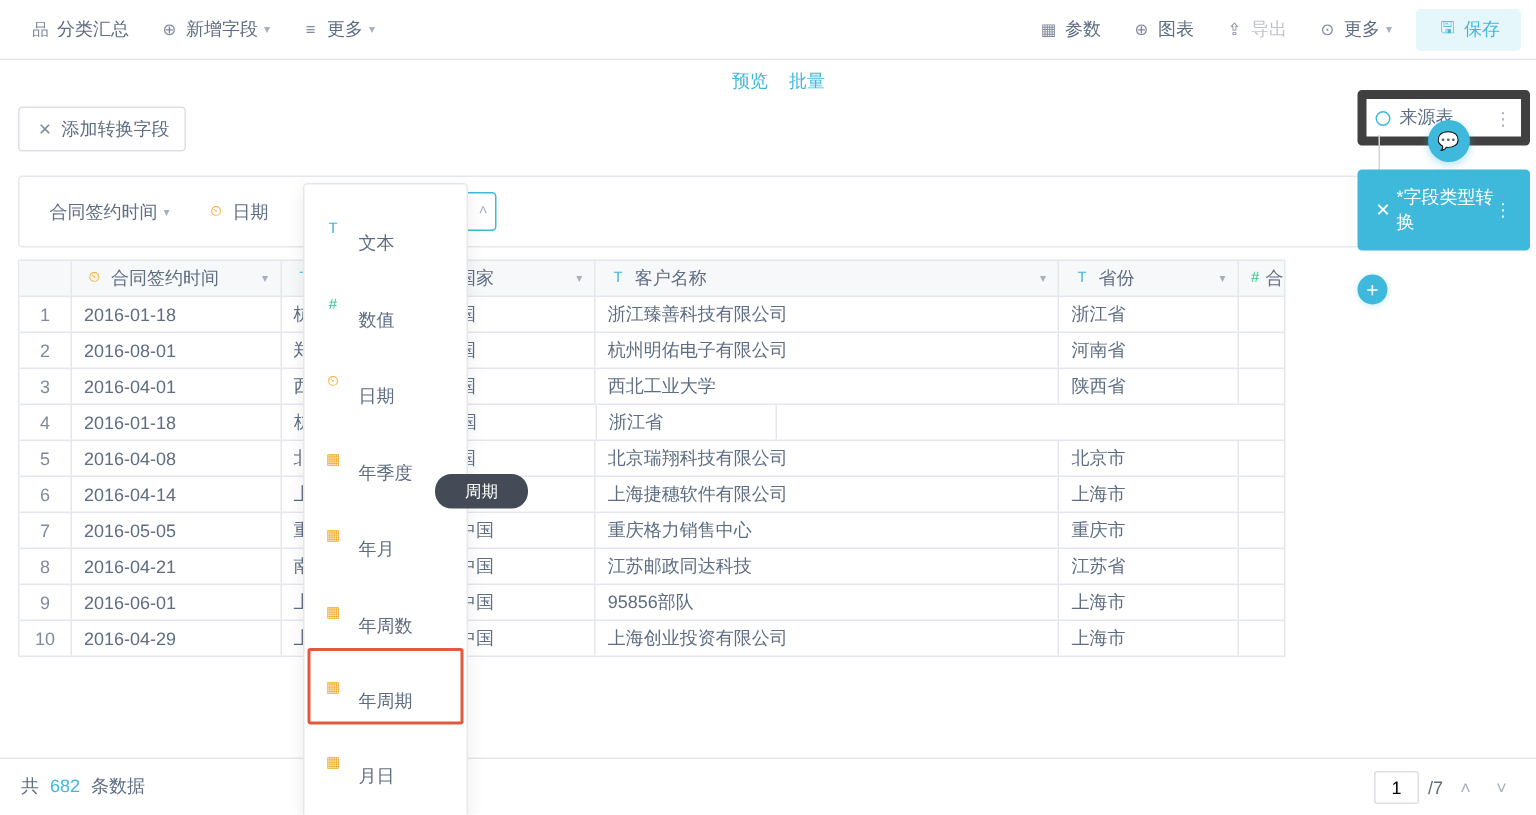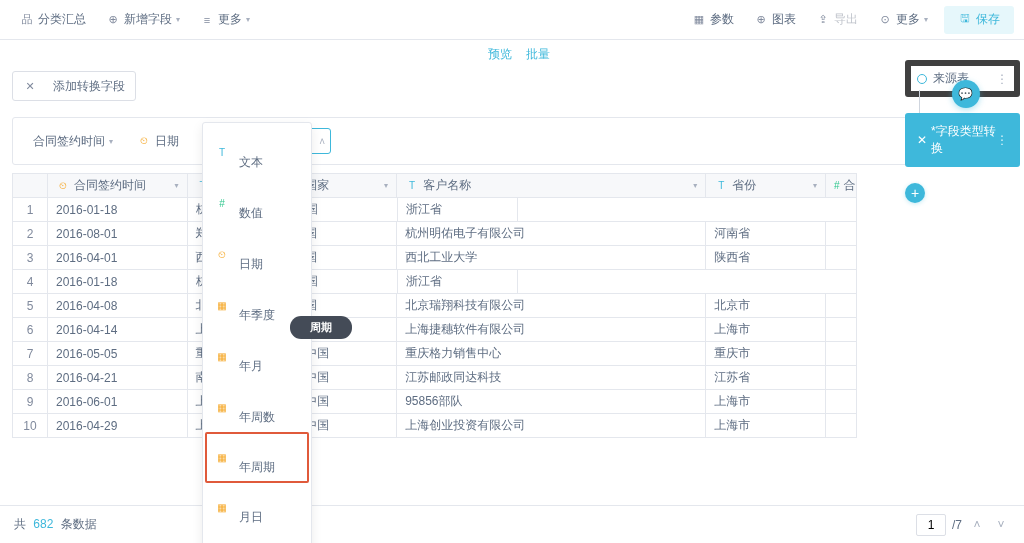--- a/index.html
+++ b/index.html
@@ -18,21 +18,21 @@
     .tb-btn.save { background: #e6f7fb; color: #3eb8db; border-radius: 3px; padding: 0 14px; margin-left: 6px; }
     .tb-btn.save .icon-sm { color: #3eb8db; }
 
     
     .subtabs { display: flex; justify-content: center; padding: 6px 16px 0; }
     .subtabs a { color: #3eb8db; margin-left: 14px; cursor: pointer; }
 
     
     .transform-wrap { padding: 8px 12px; }
     .addbtn { display: inline-flex; align-items: center; height: 30px; border: 1px solid #dcdfe6; border-radius: 3px; padding: 0 10px; cursor: pointer; color: #5e6d82; }
-    .addbtn .lbl { margin-left: 16px; }
+    .addbtn .lbl { margin-left: 4px; }
 
     .rulebar { margin-top: 16px; padding: 10px 12px; background: #fff; border: 1px solid #e4e7ed; border-radius: 3px; display: flex; align-items: center; position: relative; }
     .rulebar .del { margin-left: auto; color: #a8b0bf; cursor: pointer; font-size: 14px; }
     .pill { display: inline-flex; align-items: center; height: 26px; padding: 0 8px; border: 1px solid #dcdfe6; border-radius: 3px; margin-right: 8px; color: #5e6d82; cursor: pointer; }
     .pill .caret { margin-left: 4px; font-size: 8px; color: #a8b0bf; }
     .pill.nob { border: none; }
     .type-icon { display: inline-flex; width: 14px; height: 14px; border-radius: 2px; align-items: center; justify-content: center; font-size: 10px; margin-right: 4px; }
     .type-date { color: #f5a623; }
     .type-text { color: #3eb8db; }
     .type-num  { color: #2ec78d; }
@@ -41,21 +41,21 @@
     .shuffle { color: #a8b0bf; margin: 0 6px; }
 
     .selectbox { position: relative; display: inline-block; }
     .select-input { width: 110px; height: 26px; border: 1px solid #3eb8db; border-radius: 3px; padding: 0 22px 0 8px; color: #c0c4cc; font-size: 12px; outline: none; }
     .select-caret { position: absolute; right: 6px; top: 50%; transform: translateY(-50%); font-size: 10px; color: #a8b0bf; pointer-events: none; }
 
     .dropdown { position: absolute; left: 202px; top: 122px; width: 110px; background: #fff; border: 1px solid #e4e7ed; border-radius: 3px; box-shadow: 0 4px 12px rgba(0,0,0,0.08); padding: 4px 0; z-index: 20; }
     .dropdown .opt { display: flex; align-items: center; padding: 7px 12px; cursor: pointer; position: relative; }
     .dropdown .opt.hi { border: 2px solid #e05a3b; border-radius: 2px; margin: -1px 2px; padding: 5px 8px; }
     .dropdown .opt .olbl { margin-left: 6px; margin-top: 20px; }
-    .tooltip { position: absolute; left: 290px; top: 316px; background: #444b57; color: #fff; padding: 4px 20px; border-radius: 11px; font-size: 11px; z-index: 30; white-space: nowrap; font-weight: bold; }
+    .tooltip { position: absolute; left: 290px; top: 316px; background: #444b57; color: #fff; padding: 4px 20px; border-radius: 11px; font-size: 11px; z-index: 30; white-space: nowrap; }
 
     
     .tablewrap { padding: 0 12px 0 12px; }
     .grid { width: 845px; border: 1px solid #e4e7ed; border-top: none; }
     .grid .hdr, .grid .row { display: flex; align-items: center; height: 24px; border-top: 1px solid #e4e7ed; }
     .grid .hdr { background: #f7f8fa; font-weight: 400; }
     .cell { padding: 0 8px; overflow: hidden; white-space: nowrap; text-overflow: ellipsis; border-right: 1px solid #e4e7ed; height: 100%; display: flex; align-items: center; }
     .cell:last-child { border-right: none; }
     .c-idx { width: 35px; justify-content: center; color: #808a9d; }
     .c-time { width: 140px; }
@@ -232,20 +232,21 @@
           <span class="type-icon type-num ticon">#</span>
           <span>合</span>
         </div>
     </div>
     <div id="rows">
         <div class="row">
           <div class="cell c-idx">1</div>
           <div class="cell c-time">2016-01-18</div>
           <div class="cell c-city">杭…</div>
           <div class="cell c-country">国</div>
+          <div class="cell c-cust">浙江臻善科技有限公司</div>
           <div class="cell c-prov">浙江省</div>
           <div class="cell c-last"></div>
         </div>
         <div class="row">
           <div class="cell c-idx">2</div>
           <div class="cell c-time">2016-08-01</div>
           <div class="cell c-city">郑…</div>
           <div class="cell c-country">国</div>
           <div class="cell c-cust">杭州明佑电子有限公司</div>
           <div class="cell c-prov">河南省</div>

